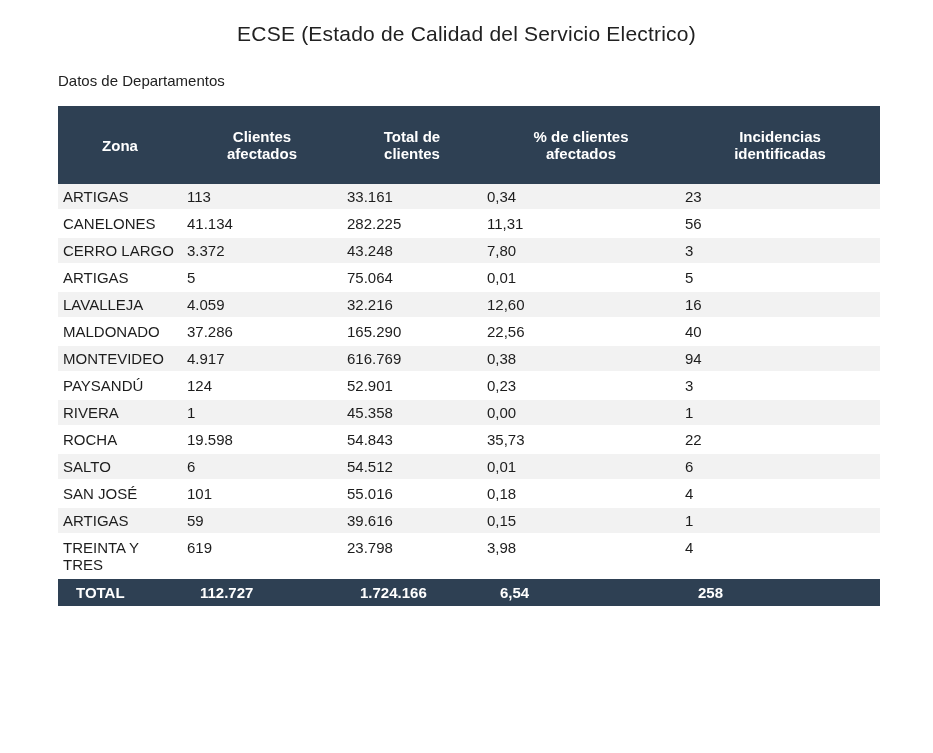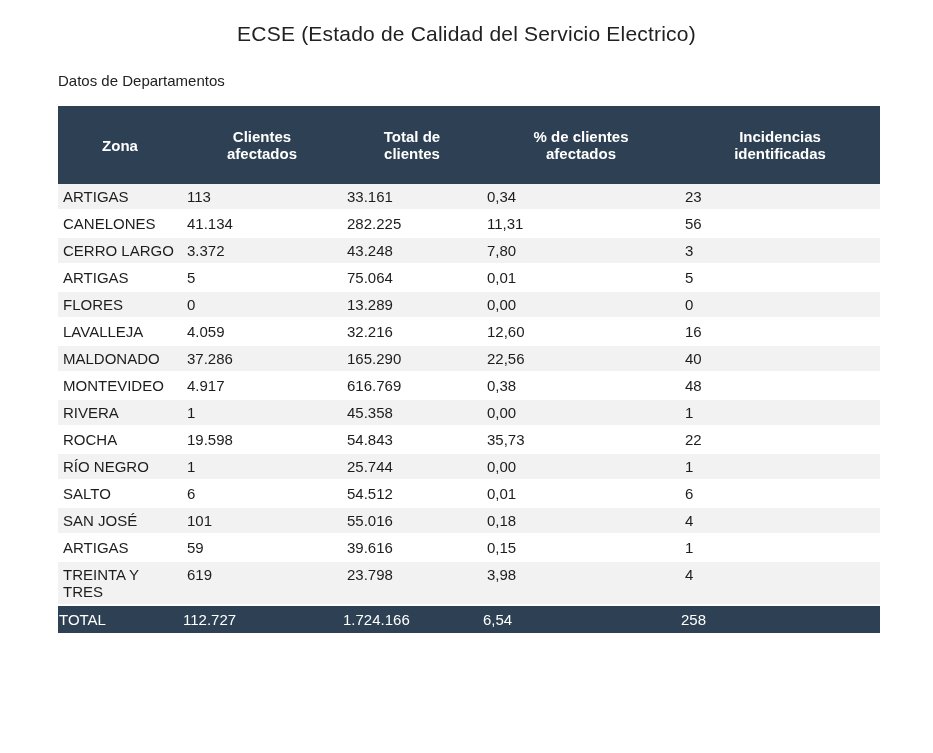--- a/index.html
+++ b/index.html
@@ -63,24 +63,24 @@
     white-space: pre-line;
     overflow: hidden;
   }
   tbody tr:nth-child(odd) td {
     background: #f2f2f2;
   }
   tfoot td {
     background: #2e4053;
     color: #ffffff;
     font-size: 15px;
-    font-weight: 400;
+    font-weight: 700;
     text-align: left;
     vertical-align: middle;
-    padding: 5px 4px 5px 1px;
+    padding: 5px 4px 5px 18px;
     line-height: 17px;
   }
 </style>
 </head>
 <body>
 
 <h1 class="page-title">ECSE (Estado de Calidad del Servicio Electrico)</h1>
 
 <div class="page-subtitle">Datos de Departamentos</div>
 
@@ -128,67 +128,60 @@
         <td>3</td>
       </tr>
       <tr>
         <td>ARTIGAS</td>
         <td>5</td>
         <td>75.064</td>
         <td>0,01</td>
         <td>5</td>
       </tr>
       <tr>
-        <td>FLORES</td>
-        <td>0</td>
-        <td>13.289</td>
-        <td>0,00</td>
-        <td>0</td>
-      </tr>
-      <tr>
         <td>LAVALLEJA</td>
         <td>4.059</td>
         <td>32.216</td>
         <td>12,60</td>
         <td>16</td>
       </tr>
       <tr>
         <td>MALDONADO</td>
         <td>37.286</td>
         <td>165.290</td>
         <td>22,56</td>
         <td>40</td>
       </tr>
       <tr>
         <td>MONTEVIDEO</td>
         <td>4.917</td>
         <td>616.769</td>
         <td>0,38</td>
-        <td>48</td>
+        <td>94</td>
+      </tr>
+      <tr>
+        <td>PAYSANDÚ</td>
+        <td>124</td>
+        <td>52.901</td>
+        <td>0,23</td>
+        <td>3</td>
       </tr>
       <tr>
         <td>RIVERA</td>
         <td>1</td>
         <td>45.358</td>
         <td>0,00</td>
         <td>1</td>
       </tr>
       <tr>
         <td>ROCHA</td>
         <td>19.598</td>
         <td>54.843</td>
         <td>35,73</td>
         <td>22</td>
-      </tr>
-      <tr>
-        <td>RÍO NEGRO</td>
-        <td>1</td>
-        <td>25.744</td>
-        <td>0,00</td>
-        <td>1</td>
       </tr>
       <tr>
         <td>SALTO</td>
         <td>6</td>
         <td>54.512</td>
         <td>0,01</td>
         <td>6</td>
       </tr>
       <tr>
         <td>SAN JOSÉ</td>

